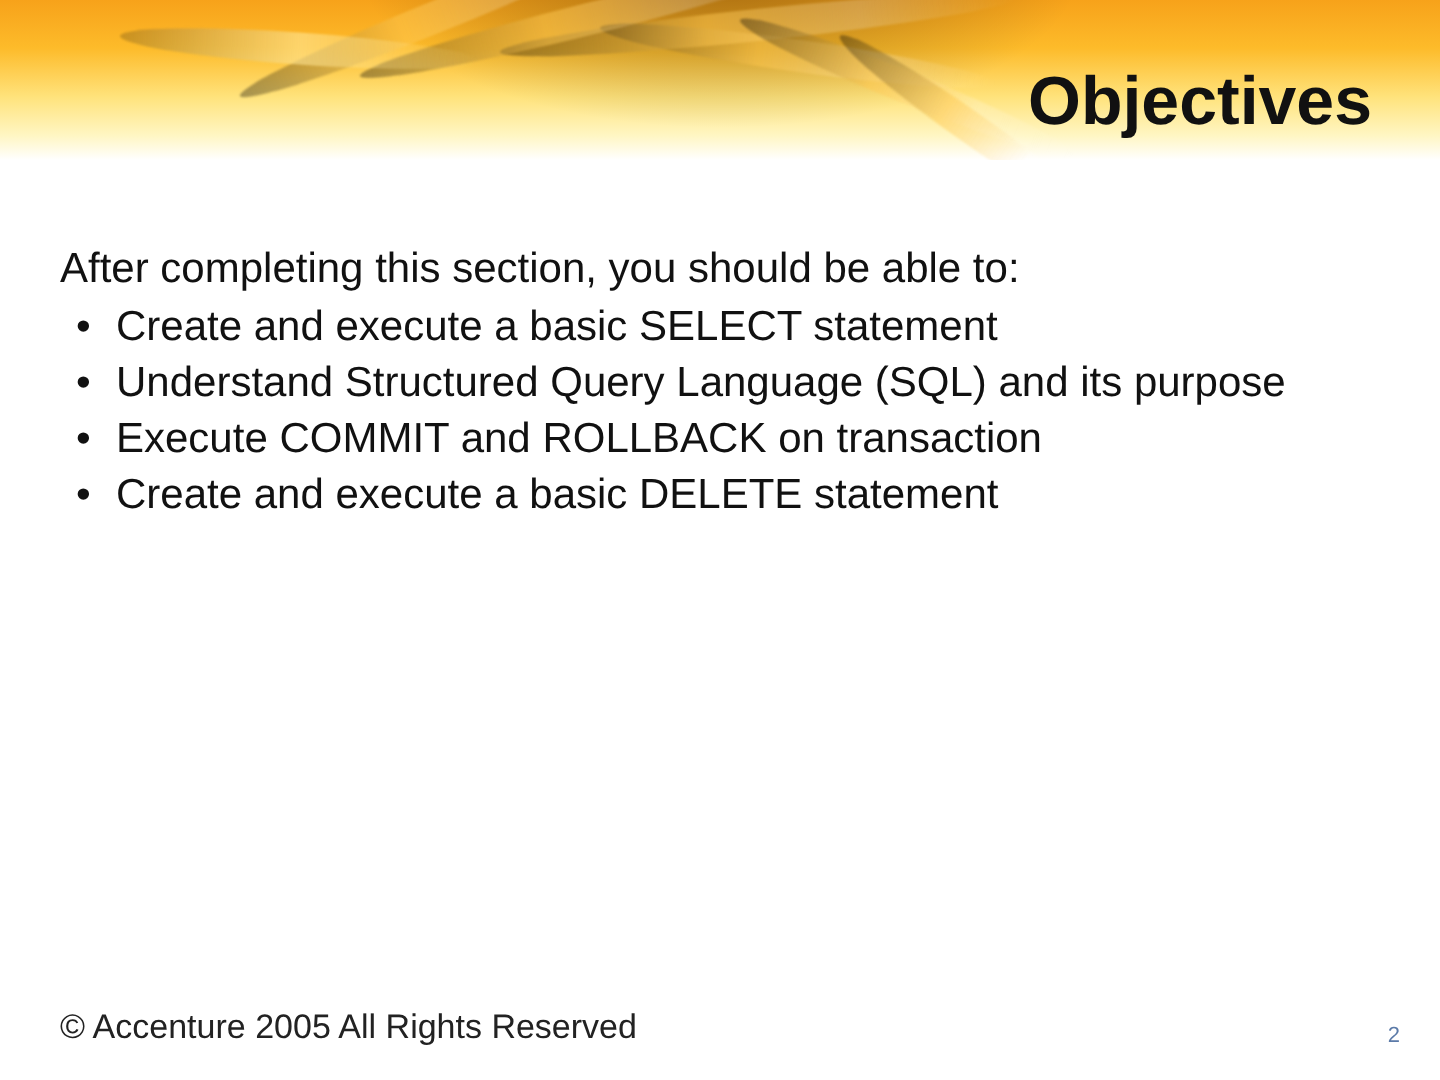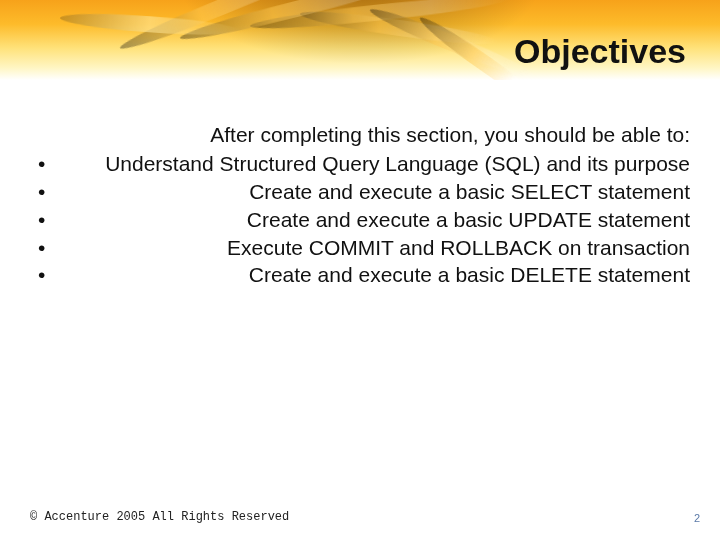--- a/index.html
+++ b/index.html
@@ -26,32 +26,32 @@
   .f5 { left: 420px; top: 10px; transform: rotate(35deg); width: 160px; }
   .f6 { left: 120px; top: 40px; transform: rotate(-22deg); width: 220px; }
   .f7 { left: 60px;  top: 10px; transform: rotate(4deg);  width: 180px; background: linear-gradient(90deg, rgba(0,0,0,0.2), rgba(255,230,150,0.6) 50%, transparent); }
 
   .title {
     position: absolute; right: 34px; top: 32px;
     font-size: 34px; font-weight: 700; color: #111;
   }
   .body {
     position: absolute; left: 30px; top: 122px; width: 660px;
-    font-size: 21px; color: #111; line-height: 1.28; text-align: right;
+    font-size: 21px; color: #111; line-height: 1.28;
   }
   .intro { margin-bottom: 2px; }
   ul.bullets { list-style: none; padding-left: 0; }
   ul.bullets li { position: relative; padding-left: 28px; margin: 1px 0; }
   ul.bullets li::before {
     content: "•"; position: absolute; left: 8px; top: 0;
     font-size: 21px; line-height: 1.28; color: #111;
   }
   .footer {
     position: absolute; left: 30px; bottom: 16px;
-    font-size: 12px; color: #222; font-family: Liberation Mono, monospace;
+    font-size: 17px; color: #222;
   }
   .pagenum {
     position: absolute; right: 20px; bottom: 16px;
     font-size: 11px; color: #5b7aa8;
   }
 </style>
 </head>
 <body>
 
 <div class="slide">
@@ -65,23 +65,22 @@
       <div class="feather f5"></div>
       <div class="feather f6"></div>
       <div class="feather f7"></div>
     </div>
     <div class="title">Objectives</div>
   </div>
 
   <div class="body">
     <div class="intro">After completing this section, you should be able to:</div>
     <ul class="bullets">
+      <li>Create and execute a basic SELECT statement</li>
       <li>Understand Structured Query Language (SQL) and its purpose</li>
-      <li>Create and execute a basic SELECT statement</li>
-      <li>Create and execute a basic UPDATE statement</li>
       <li>Execute COMMIT and ROLLBACK on transaction</li>
       <li>Create and execute a basic DELETE statement</li>
     </ul>
   </div>
 
   <div class="footer">© Accenture 2005 All Rights Reserved</div>
   <div class="pagenum">2</div>
 </div>
 
 </body></html>

